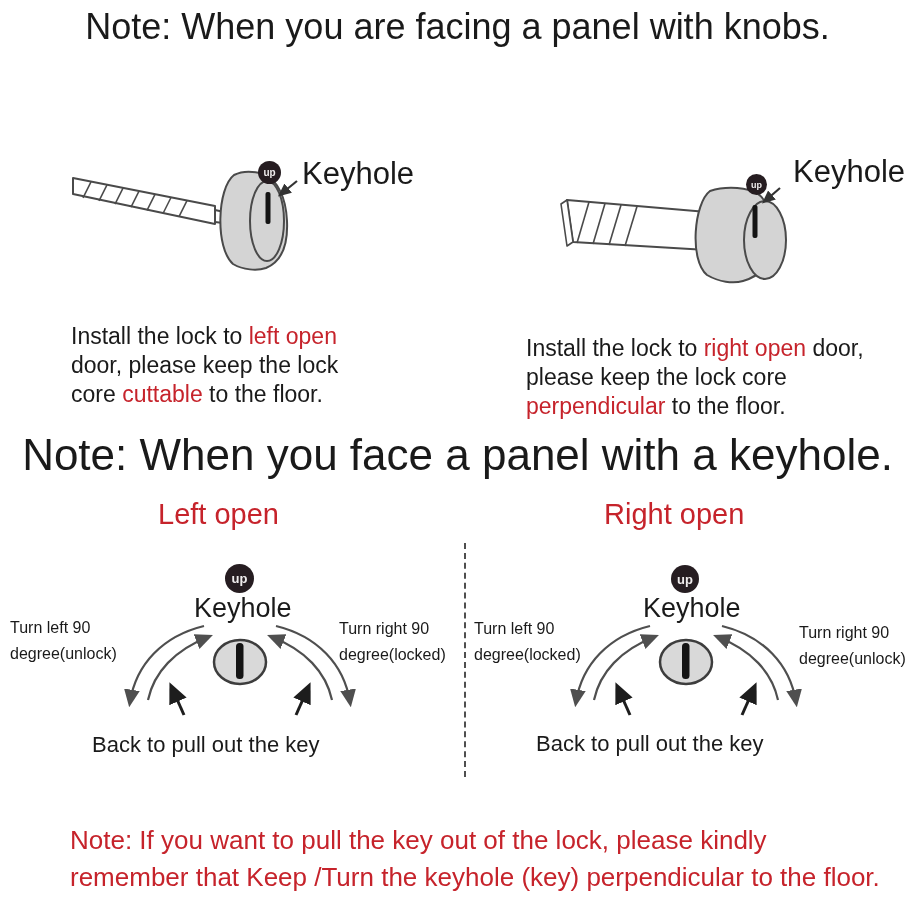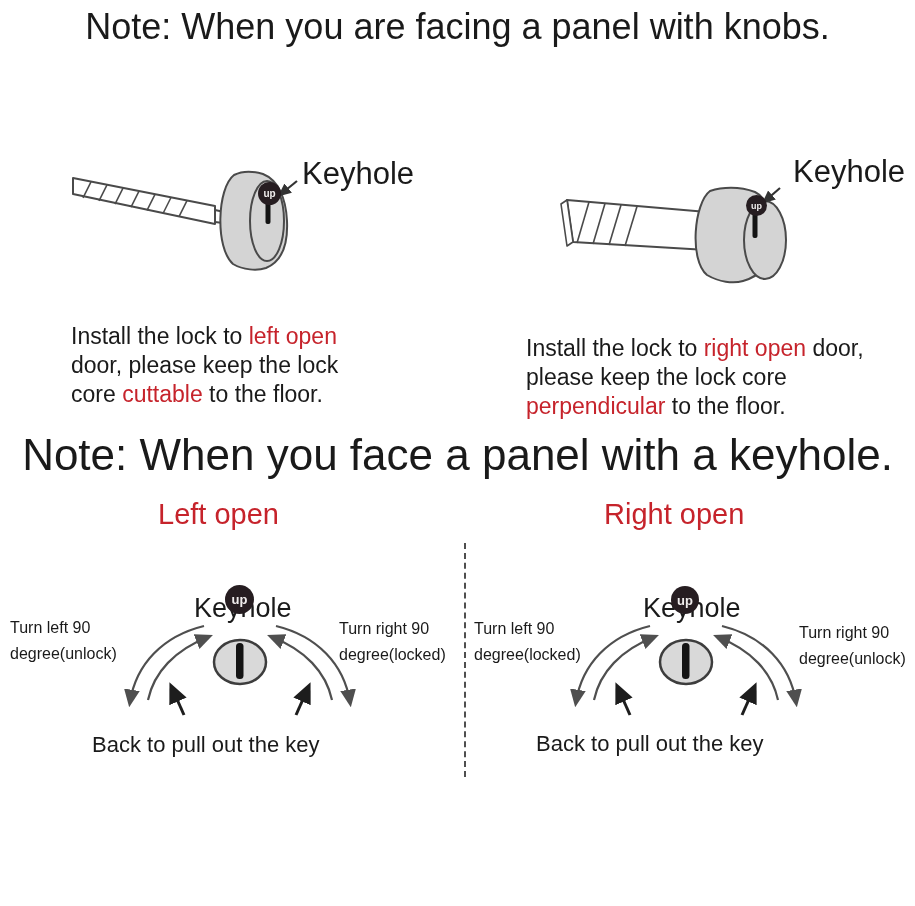--- a/index.html
+++ b/index.html
@@ -13,21 +13,21 @@
   .keyhole-lbl{font-size:31px;}
   .install{font-size:23px;line-height:29px;}
   .red{color:var(--red);}
   .open-h{font-size:29px;color:var(--red);}
   .dia-keyhole{font-size:27px;}
   .turn{font-size:16px;line-height:26px;}
   .turn span{display:block;}
   .back{font-size:22px;white-space:nowrap;}
   .footer{font-size:26px;line-height:37px;color:var(--red);}
   .up-badge{position:absolute;border-radius:50%;background:var(--badge);color:#efecec;
-            display:flex;align-items:center;justify-content:center;font-weight:bold;z-index:3;margin-top:21px;}
+            display:flex;align-items:center;justify-content:center;font-weight:bold;z-index:3;}
   .divider{position:absolute;border-left:2px dashed #4f4f4f;width:0;}
   svg{position:absolute;overflow:visible;}
 </style>
 </head>
 <body>
 
 <div class="canvas">
 
   <svg width="0" height="0">
     <defs>
@@ -127,14 +127,15 @@
   <div class="abs turn" style="left:467px;top:616px;">
     <span>Turn left 90</span>
     <span>degree(locked)</span>
   </div>
   <div class="abs turn" style="left:792px;top:620px;">
     <span>Turn right 90</span>
     <span>degree(unlock)</span>
   </div>
   <div class="abs back" style="left:529px;top:731px;">Back to pull out the key</div>
 
+  <p class="abs footer" style="left:63px;top:796px;width:818px;">Note: If you want to pull the key out of the lock, please kindly remember that Keep /Turn the keyhole (key) perpendicular to the floor.</p>
 
 </div>
 
 </body></html>

